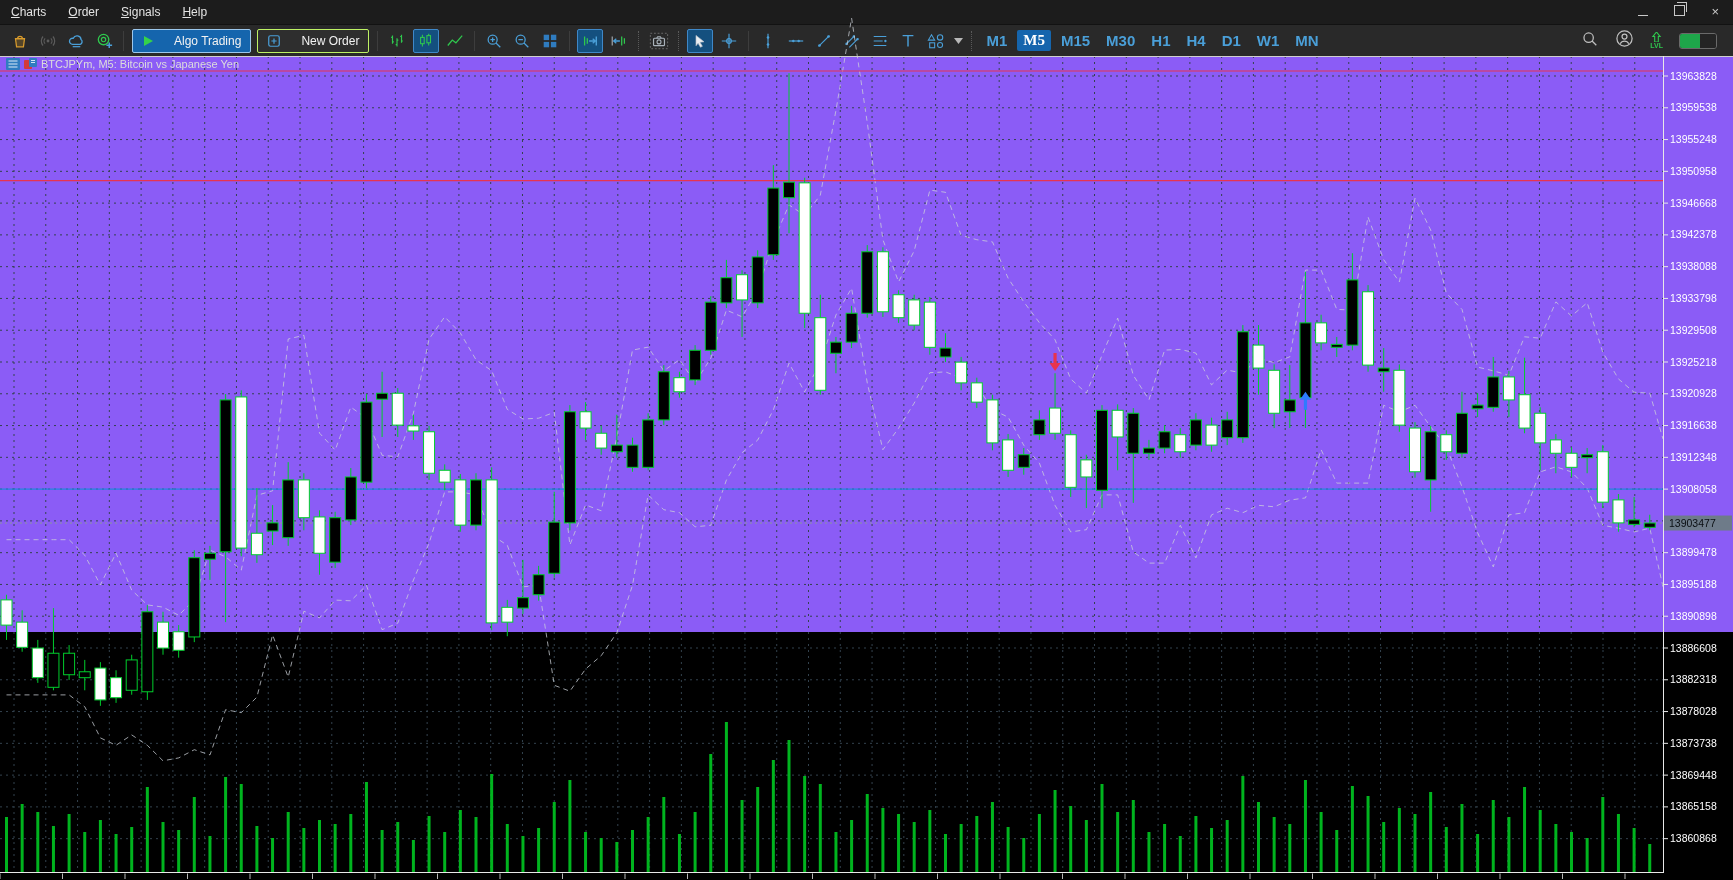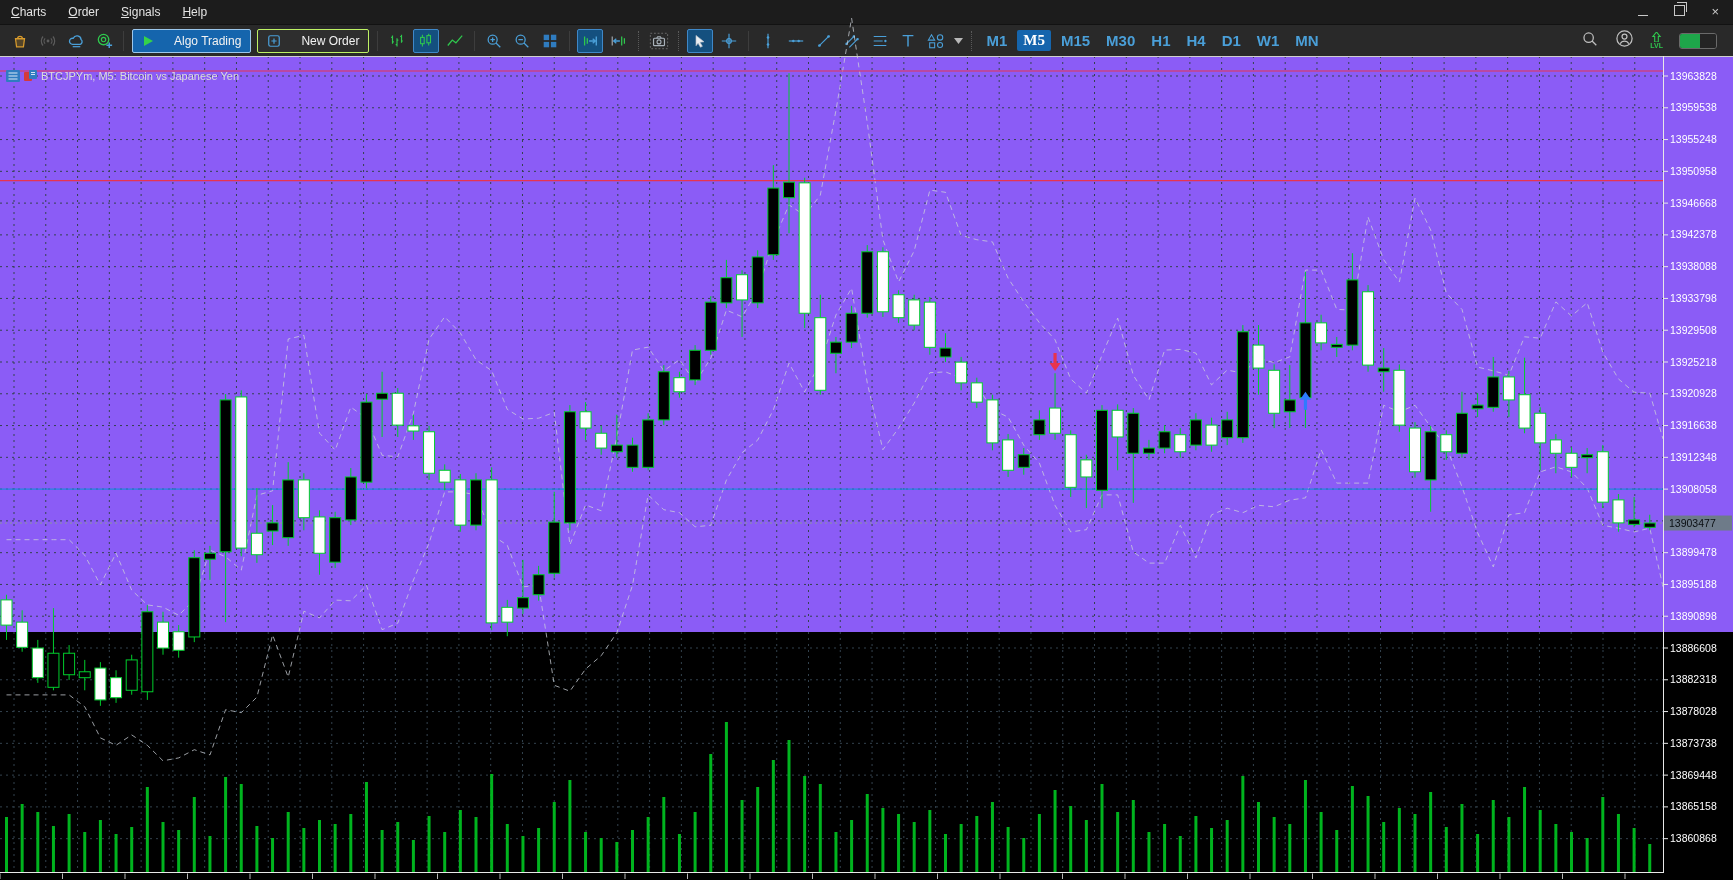--- a/index.html
+++ b/index.html
@@ -34,21 +34,21 @@
   #tb-right{margin-left:auto;display:flex;align-items:center;gap:16px;padding-right:10px;}
   .lvl-wrap{display:flex;flex-direction:column;align-items:center;line-height:1;}
   .lvl-txt{color:#2fc84e;font-size:7px;font-weight:bold;}
   .battery{width:36px;height:14px;border:1px solid #6a6a6a;border-radius:3px;overflow:hidden;display:flex;}
   .battery .fill{width:55%;height:100%;background:#1ea64a;}
   .battery .empty{flex:1;background:#242424;}
 
   
   #chart-svg{position:absolute;left:0;top:0;z-index:1;}
 
-  #chart-title{position:absolute;left:6px;top:70px;z-index:3;display:flex;align-items:center;gap:4px;
+  #chart-title{position:absolute;left:6px;top:58px;z-index:3;display:flex;align-items:center;gap:4px;
                color:#dcdcdc;font-size:11px;}
   #tv-panel{position:absolute;left:18px;top:80px;width:224px;z-index:3;background:rgba(13,19,29,0.93);
             border:1px solid rgba(60,85,115,0.25);padding:9px 12px 10px 12px;box-sizing:border-box;}
   #tv-panel .t1{color:#2b9fff;font-size:13.5px;font-weight:bold;letter-spacing:.3px;}
   #tv-panel .t2{color:#2b9fff;font-size:12px;margin-top:9px;}
   #tv-panel .t3{color:#e8e8e8;font-size:11px;margin-top:9px;}
   #tv-panel .t4{color:#8f969e;font-size:10.5px;margin-top:9px;display:flex;gap:0;}
   #tv-panel .t4 .mtf-item{margin-left:18px;}
   #tv-panel .t5{color:#8f969e;font-size:10.5px;margin-top:9px;}
 </style>

